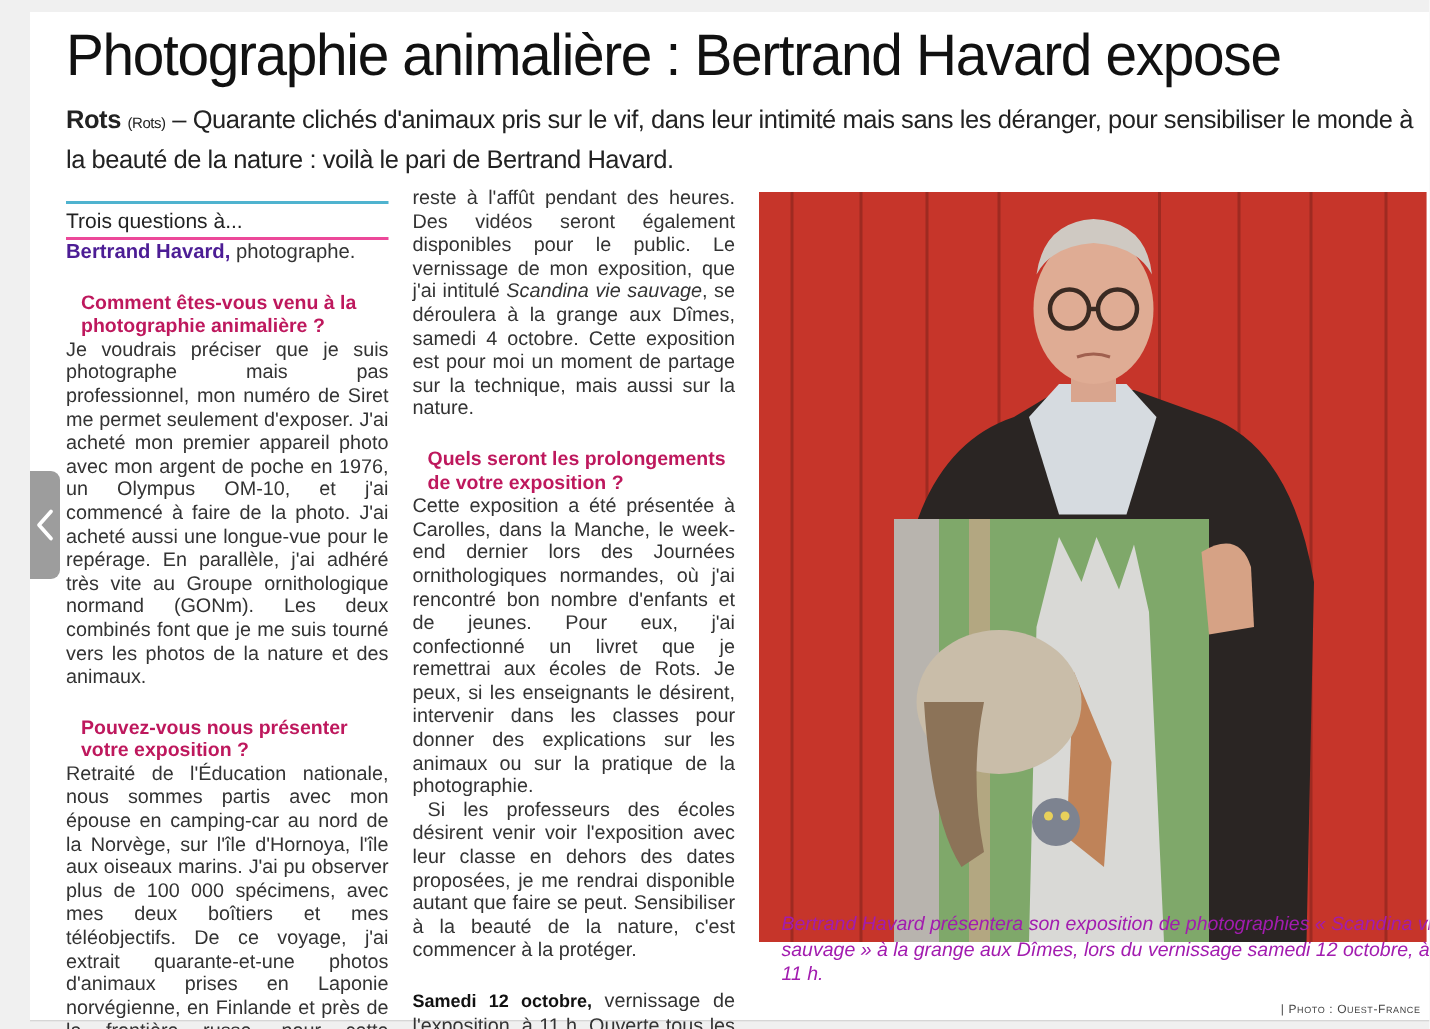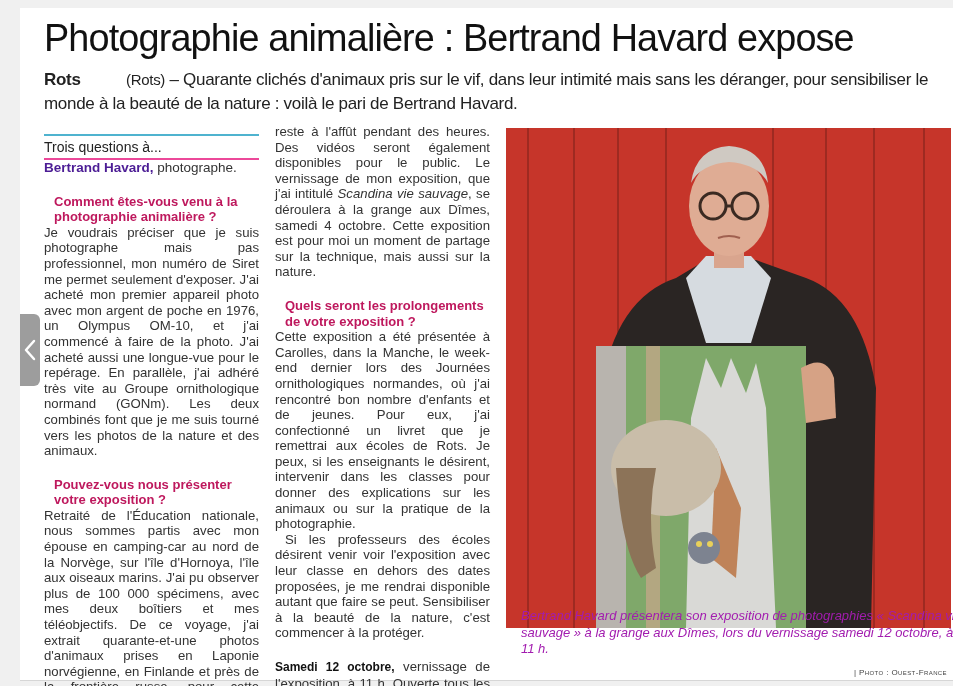--- a/index.html
+++ b/index.html
@@ -19,21 +19,21 @@
     position:absolute; left:24px; top:8px;
     font-size:39px; line-height:44px; font-weight:normal;
     letter-spacing:-0.9px; color:#111; white-space:nowrap;
     margin:0; transform:scaleX(0.97); transform-origin:left top;
   }
   .chapo {
     position:absolute; left:24px; top:60px; width:900px;
     font-size:17px; line-height:24px; color:#222; letter-spacing:-0.3px;
   }
   .chapo .loc { font-weight:bold; }
-  .chapo .loc2 { font-size:15px;margin-left:41px; }
+  .chapo .loc2 { font-size:10px; }
   .col {
     position:absolute; top:118px;
     font-size:13.2px; line-height:15.6px; color:#333;
     text-align:justify; hyphens:manual;
   }
   .col1 { left:24px; width:215px; }
   .col2 { left:255px; width:215px; }
   .col p { margin:0; }
   .col .indent { text-indent:10px; }
   .box-title {

